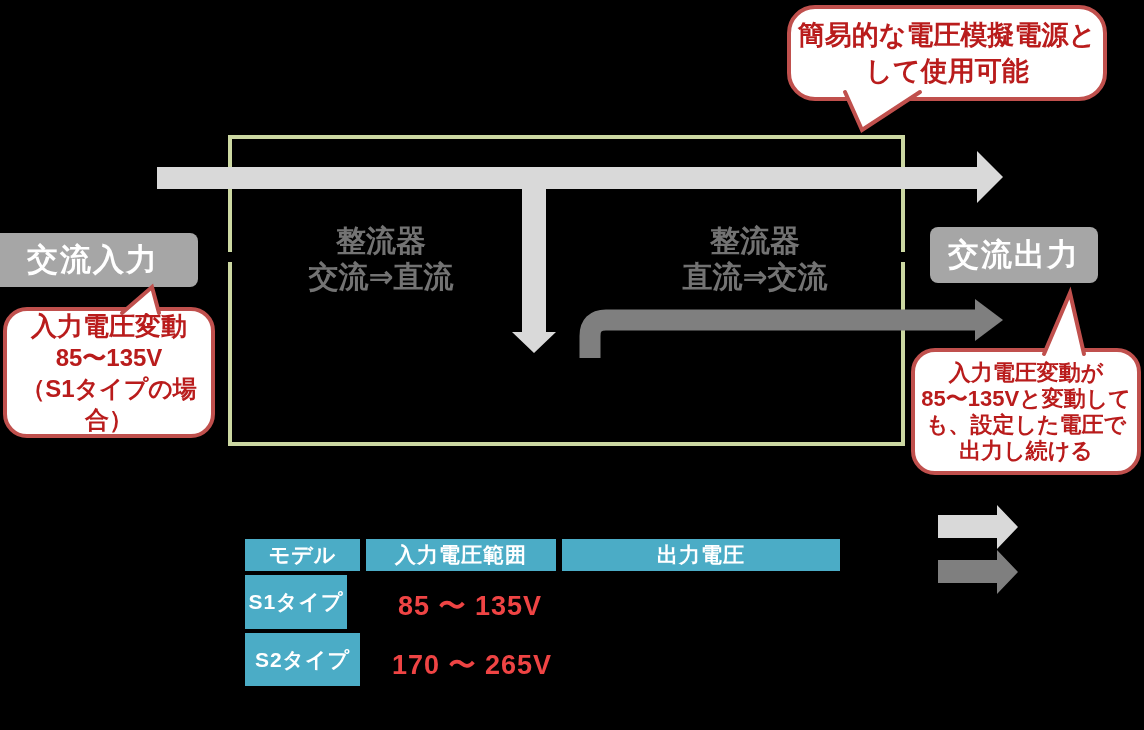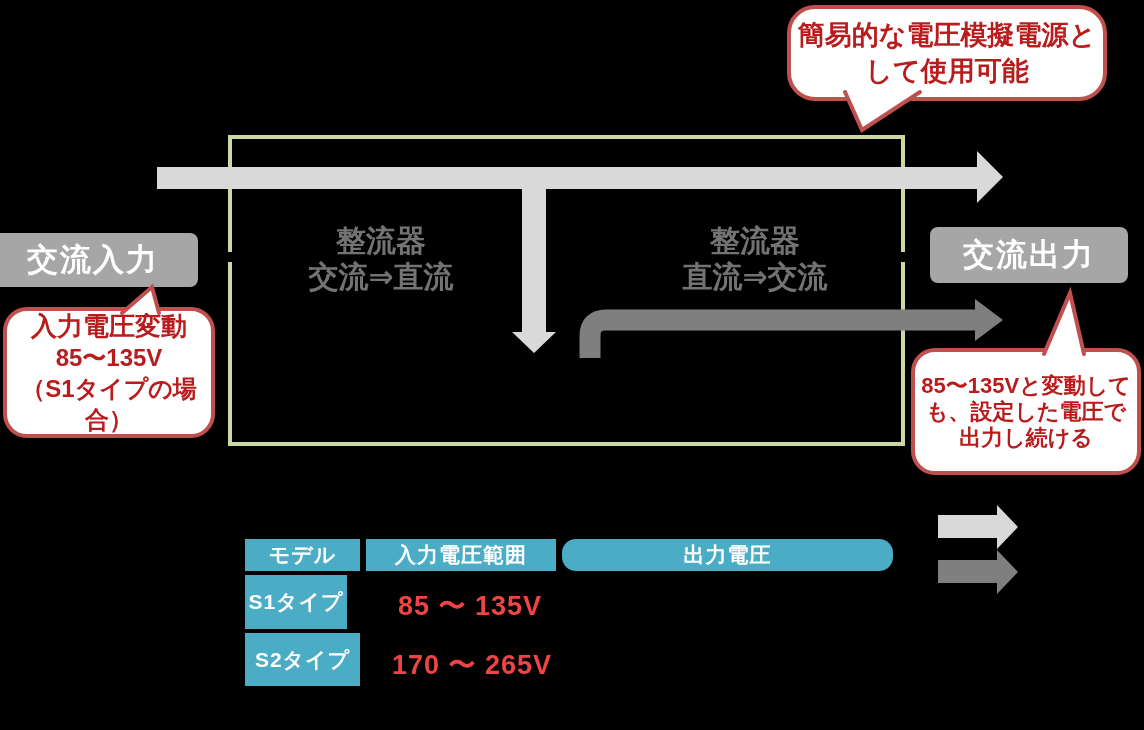--- a/index.html
+++ b/index.html
@@ -14,21 +14,21 @@
     border:4px solid #ccd8a2;background:transparent;z-index:1;
   }
   .border-gap{background:#000;width:8px;height:10px;z-index:2;}
   
   .terminal{
     background:#a6a6a6;border-radius:8px;color:#fff;font-weight:bold;
     font-size:31px;display:flex;align-items:center;justify-content:center;
     letter-spacing:2px;z-index:6;
   }
   .terminal.in{left:-12px;top:233px;width:210px;height:54px;}
-  .terminal.out{left:930px;top:227px;width:198px;height:56px;}
+  .terminal.out{left:930px;top:227px;width:168px;height:56px;}
   
   .rect-label{
     color:#737373;font-weight:bold;font-size:30px;line-height:36px;
     text-align:center;z-index:6;width:260px;top:223px;
   }
   .rect-label.left{left:251px;}
   .rect-label.right{left:625px;}
   
   .svg-layer{left:0;top:0;z-index:5;}
   .tails-layer{left:0;top:0;z-index:12;}
@@ -90,34 +90,35 @@
   <div class="abs callout top">
     <div>簡易的な電圧模擬電源と</div>
     <div>して使用可能</div>
   </div>
   <div class="abs callout left">
     <div class="l1">入力電圧変動</div>
     <div>85〜135V</div>
     <div>（S1タイプの場合）</div>
   </div>
   <div class="abs callout right">
+    <div>入力電圧変動が</div>
     <div>85〜135Vと変動して</div>
     <div>も、設定した電圧で</div>
     <div>出力し続ける</div>
   </div>
 
   <svg class="abs tails-layer" width="1144" height="730" viewBox="0 0 1144 730">
     <path d="M845,92 L862,130 L920,92" fill="#ffffff" stroke="#c0504d" stroke-width="4" stroke-linecap="round"></path>
     <path d="M122,313 L152,287 L159,313" fill="#ffffff" stroke="#c0504d" stroke-width="4" stroke-linecap="round"></path>
     <path d="M1044,354 L1070,293 L1084,354" fill="#ffffff" stroke="#c0504d" stroke-width="4" stroke-linecap="round"></path>
   </svg>
 
   <div class="abs tcell" style="left:245px;top:539px;width:115px;height:32px;">モデル</div>
   <div class="abs tcell" style="left:366px;top:539px;width:190px;height:32px;">入力電圧範囲</div>
-  <div class="abs tcell" style="left:562px;top:539px;width:331px;height:32px;border-radius:14px;">出力電圧</div>
+  <div class="abs tcell" style="left:562px;top:539px;width:278px;height:32px;">出力電圧</div>
 
   <div class="abs tcell" style="left:245px;top:575px;width:102px;height:54px;">S1タイプ</div>
   <div class="abs tval" style="left:398px;top:588px;">85 〜 135V</div>
   <div class="abs tval" style="left:600px;top:588px;"></div>
 
   <div class="abs tcell" style="left:245px;top:633px;width:115px;height:53px;">S2タイプ</div>
   <div class="abs tval" style="left:392px;top:647px;">170 〜 265V</div>
   <div class="abs tval" style="left:600px;top:647px;"></div>
 
 </div>

